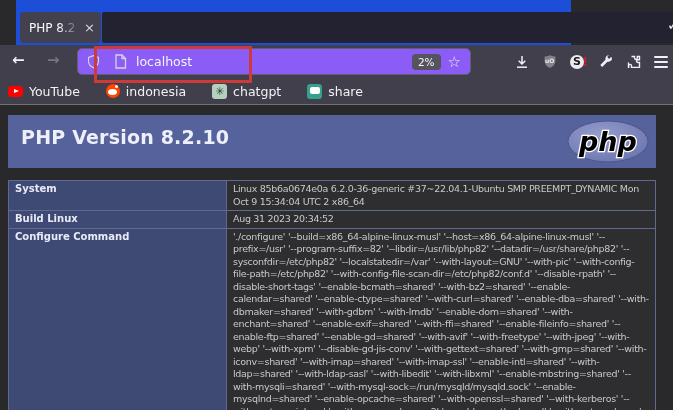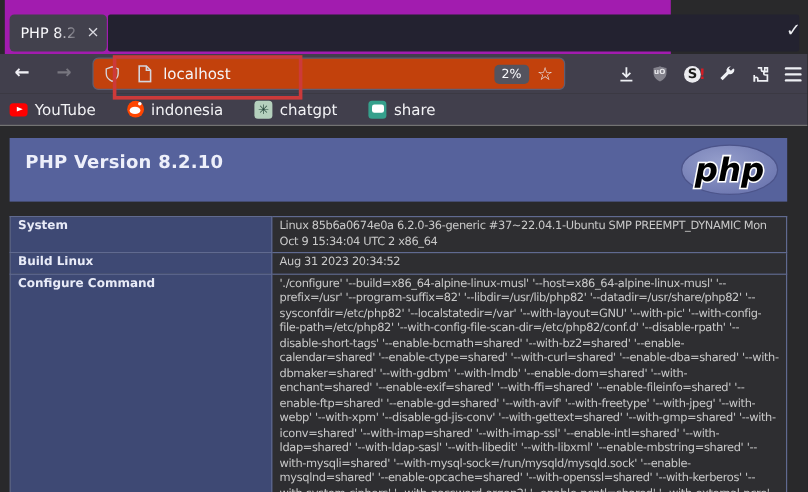--- a/index.html
+++ b/index.html
@@ -1,35 +1,35 @@
 <!DOCTYPE html>
 <html><head>
 <meta charset="utf-8">
 <style>
   html,body{margin:0;padding:0;}
   body{width:673px;height:410px;overflow:hidden;background:#29292b;
        font-family:"DejaVu Sans","Liberation Sans",sans-serif;position:relative;}
 
   
-  .tabbar{position:absolute;left:4px;top:0;width:555px;height:45px;background:#a21caf;}
+  .tabbar{position:absolute;left:16px;top:0;width:555px;height:45px;background:#1d4ed8;}
   .tabstrip-shade{position:absolute;left:86px;top:12px;width:576px;height:31px;background:#232230;border-radius:2px;}
   .tab{position:absolute;left:4px;top:12px;width:81px;height:31px;background:#42414d;border-radius:4px;
        display:flex;align-items:center;padding:0 6px 0 9px;box-sizing:border-box;}
   .tab-title{color:#fbfbfe;font-size:12px;white-space:nowrap;overflow:hidden;flex:1;
        -webkit-mask-image:linear-gradient(90deg,#000 55%,transparent 96%);
        mask-image:linear-gradient(90deg,#000 55%,transparent 96%);}
   .tab-close{color:#d8d8df;font-size:13px;line-height:13px;margin-left:2px;cursor:default;}
   .tab-check{position:absolute;left:651px;top:16px;color:#eef0f4;font-size:15px;font-weight:bold;}
 
   .navbar{position:absolute;left:0;top:45px;width:673px;height:33px;background:#413f4c;}
   .nav-arrow{position:absolute;top:51px;font-size:15px;font-weight:bold;color:#f0f0f5;}
   .nav-back{left:12px;}
   .nav-fwd{left:47px;color:#77767f;}
 
-  .urlbar{position:absolute;left:77px;top:48px;width:394px;height:27px;background:#c2410c;
+  .urlbar{position:absolute;left:77px;top:48px;width:394px;height:27px;background:#8b5cf6;
           border:1px solid #5f5e72;border-radius:5px;box-sizing:border-box;
           display:flex;align-items:center;}
   .urlbar .shield{margin-left:8px;}
   .urlbar .doc{margin-left:13px;}
   .url-text{color:#f4f4f7;font-size:12.5px;margin-left:9px;flex:1;}
   .zoom-pill{background:#54535e;color:#fbfbfe;font-size:10.5px;border-radius:4px;padding:2px 6px;margin-right:7px;}
   .star{color:#e9e9ef;font-size:15px;margin-right:9px;}
 
   .navicons{position:absolute;right:5px;top:45px;height:33px;display:flex;align-items:center;gap:12px;}
   .ubo{position:relative;width:16px;height:16px;}
@@ -56,21 +56,21 @@
           font-size:11px;font-weight:bold;text-align:center;line-height:15px;}
   .ic-ntfy{width:15px;height:15px;background:#35a08c;border-radius:3px;position:relative;}
   .ic-ntfy::after{content:"";position:absolute;left:2.5px;top:3.5px;width:10px;height:7px;background:#fff;border-radius:2px;}
 
   
   .annot-rect{position:absolute;left:94px;top:46px;width:152px;height:31px;border:3px solid #cc3a3a;z-index:50;}
 
   
   .page{position:absolute;left:0;top:105px;width:673px;height:305px;background:#29292b;overflow:hidden;}
   .php-header{position:relative;margin:10px 0 0 8px;width:648px;height:53px;background:#56629c;}
-  .php-header h1{margin:0;padding:11px 0 0 13px;font-size:15px;color:#edeffa;font-weight:bold;letter-spacing:.2px;}
+  .php-header h1{margin:0;padding:11px 0 0 13px;font-size:19px;color:#edeffa;font-weight:bold;letter-spacing:.2px;}
   .php-logo{position:absolute;right:5px;top:3px;}
 
   table.info{margin:12px 0 0 8px;width:648px;border-collapse:collapse;table-layout:fixed;}
   table.info td{border:1px solid #606a90;padding:2px 6px;vertical-align:top;}
   td.e{width:205px;background:#3e4974;color:#e8ebf7;font-weight:bold;font-size:10px;}
   td.v{background:#2e2e31;color:#c9c9c9;font-size:9.5px;letter-spacing:-0.3px;line-height:12.5px;
        word-wrap:break-word;overflow-wrap:break-word;margin-left:16px;}
   svg{display:block;}
 </style>
 </head>

